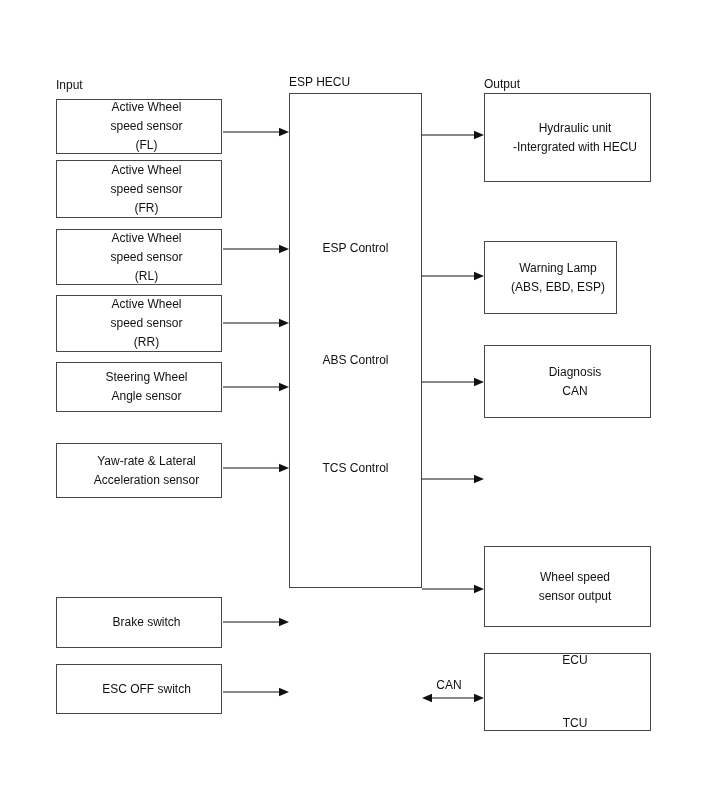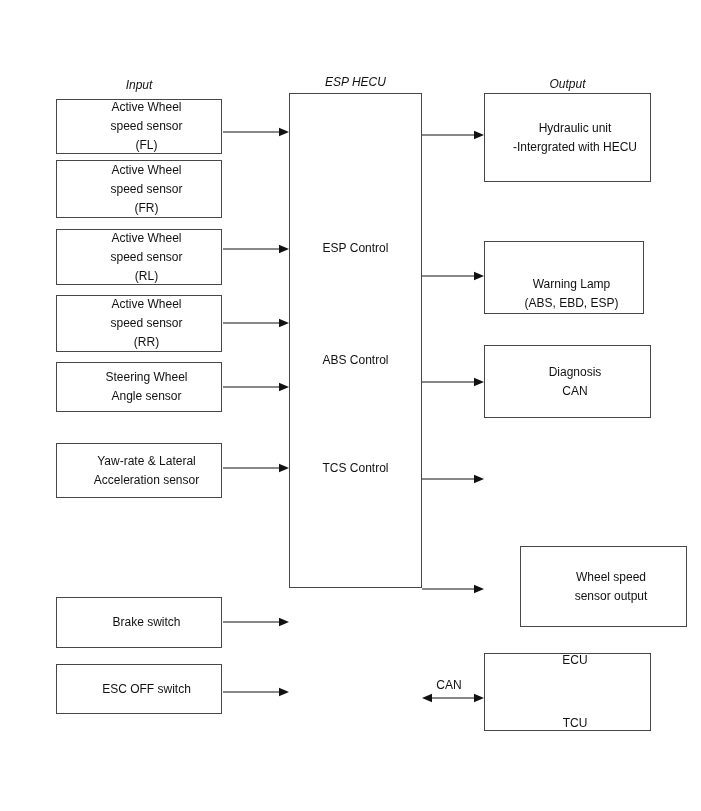--- a/index.html
+++ b/index.html
@@ -12,24 +12,22 @@
     width: 701px;
     height: 811px;
     background: #ffffff;
     font-family: "Liberation Sans", sans-serif;
     color: #111111;
     overflow: hidden;
   }
   .col-header {
     position: absolute;
     font-size: 12px;
-    text-align: center;
     white-space: nowrap;
     color: #111111;
-    font-style: italic;
   }
   .block {
     position: absolute;
     border: 1px solid #474747;
     background: #ffffff;
     display: flex;
     flex-direction: column;
     align-items: center;
     justify-content: center;
     text-align: center;
@@ -118,29 +116,29 @@
     <div class="line">Brake switch</div>
   </div>
   <div class="block" style="left:56px; top:664px; width:166px; height:50px;">
     <div class="line">ESC OFF switch</div>
   </div>
 
   <div class="block" style="left:484px; top:93px; width:167px; height:89px;">
     <div class="line">Hydraulic unit</div>
     <div class="line">-Intergrated with HECU</div>
   </div>
-  <div class="block" style="left:484px; top:241px; width:160px; height:73px;justify-content:flex-end;">
+  <div class="block" style="left:484px; top:241px; width:133px; height:73px;">
     <div class="line">Warning Lamp</div>
     <div class="line">(ABS, EBD, ESP)</div>
   </div>
   <div class="block" style="left:484px; top:345px; width:167px; height:73px;">
     <div class="line">Diagnosis</div>
     <div class="line">CAN</div>
   </div>
-  <div class="block" style="left:484px; top:546px; width:167px; height:81px;margin-left:36px;">
+  <div class="block" style="left:484px; top:546px; width:167px; height:81px;">
     <div class="line">Wheel speed</div>
     <div class="line">sensor output</div>
   </div>
   <div class="block" style="left:484px; top:653px; width:167px; height:78px;gap:44px;">
     <div class="line">ECU</div>
     <div class="line">TCU</div>
   </div>
 
   <svg class="wire-layer" viewBox="0 0 701 811">
     <g stroke="#111111" stroke-width="1" fill="#111111">

